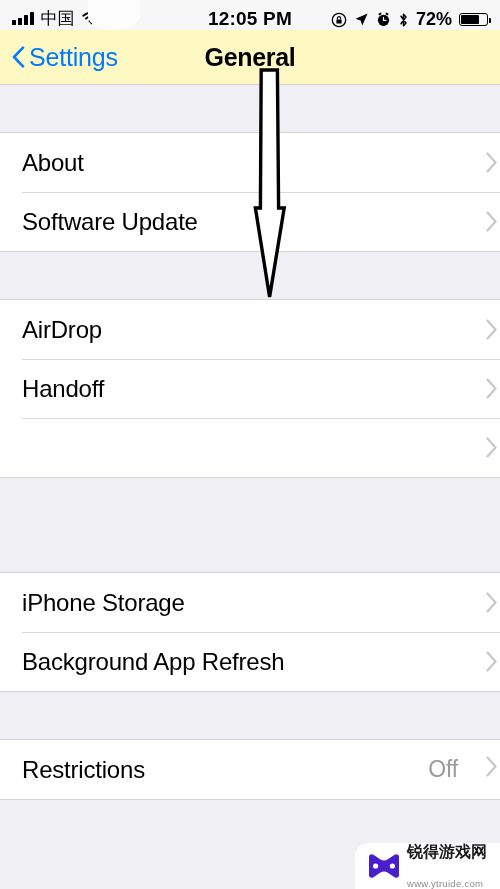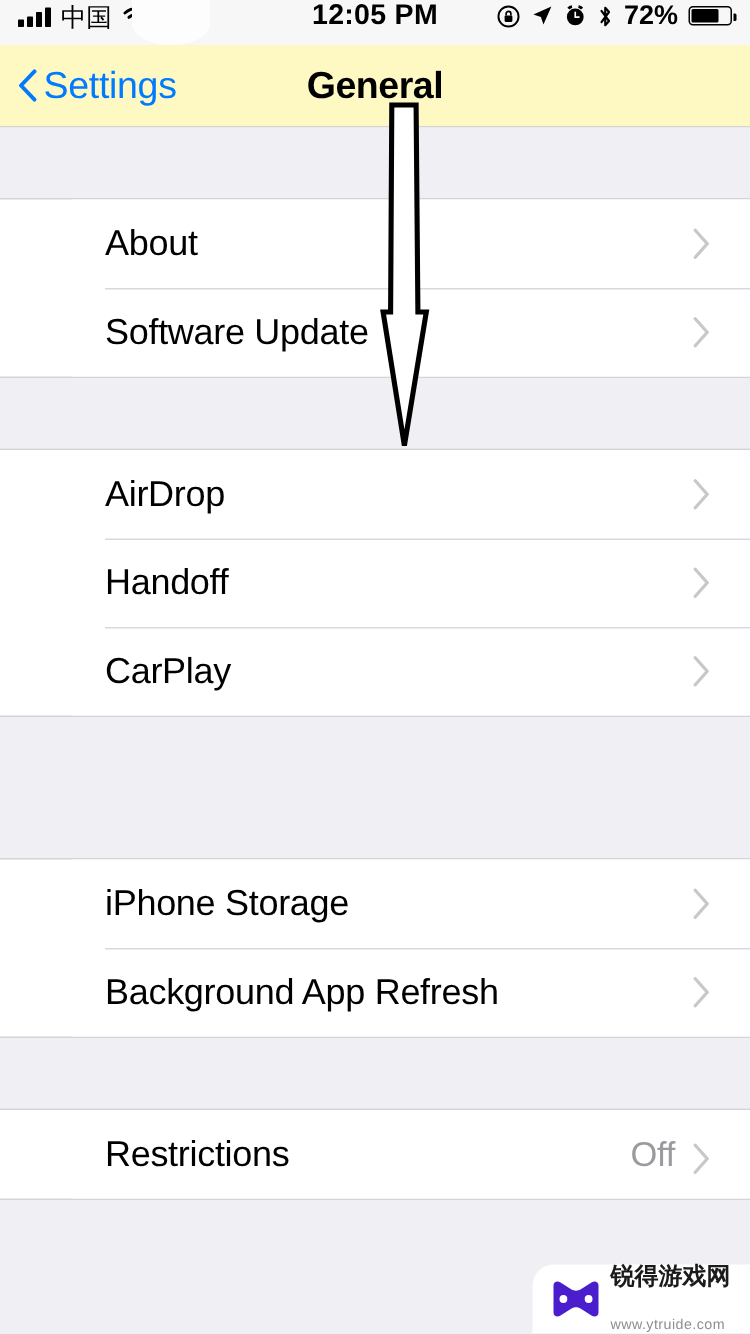--- a/index.html
+++ b/index.html
@@ -10,21 +10,21 @@
     -webkit-font-smoothing:antialiased;
     overflow:hidden;
   }
   #screen { position:relative; width:500px; height:889px; background:#efeff4; }
 
   
   .status-bar{
     position:relative;
     height:30px; width:100%;
     background:#f7f7f8;
-    display:flex; align-items:flex-start;
+    display:flex; align-items:flex-end;
     padding:0 12px;
     font-size:18px; font-weight:600; color:#000;
   }
   .sb-left{ display:flex; align-items:center; gap:7px; flex:1; }
   .sb-center{ position:absolute; left:0; right:0; text-align:center;
               font-size:19px; font-weight:600; letter-spacing:.2px; }
   .sb-right{ display:flex; align-items:center; gap:7px; margin-left:auto;
              position:relative; z-index:2; }
   .signal-bars{ display:flex; align-items:flex-end; gap:2.5px; height:13px; }
   .signal-bars i{ display:block; width:3.5px; background:#000; border-radius:.5px; }
@@ -59,27 +59,27 @@
   .nav-back-label{ font-size:25px; letter-spacing:-.2px; }
   .nav-title{ position:absolute; left:0; right:0; text-align:center;
               font-size:25px; font-weight:700; color:#000; letter-spacing:-.3px; }
 
   
   .table{ position:relative; }
   .group{ background:#fff; border-top:1px solid #d3d3d8; border-bottom:1px solid #d3d3d8; }
   .gap{ background:#efeff4; }
   .row{
     position:relative; height:59px; display:flex; align-items:center;
-    padding-left:22px; padding-right:26px; background:#fff; cursor:pointer;margin-left:48px;
+    padding-left:22px; padding-right:2px; background:#fff; cursor:pointer;
   }
   .row + .row::before{
     content:""; position:absolute; left:22px; right:0; top:0; height:1px; background:#d9d9dd;
   }
   .row-label{ font-size:24px; color:#000; letter-spacing:-.2px; }
-  .row-right{ margin-left:auto; display:flex; align-items:flex-end; gap:12px; }
+  .row-right{ margin-left:auto; display:flex; align-items:flex-start; gap:28px; }
   .row-value{ font-size:23px; color:#9b9b9f; letter-spacing:-.2px; }
   .disclosure{ width:12px; height:21px; }
   .disclosure svg{ display:block; }
 
   
   .annot-arrow{
     position:absolute; left:244px; top:66px;
     width:50px; height:236px; pointer-events:none; z-index:20;
   }
   .annot-arrow svg{ display:block; }
@@ -215,21 +215,20 @@
         <span class="row-label">Handoff</span>
         <span class="row-right">
           <span class="disclosure">
             <svg width="12" height="21" viewBox="0 0 12 21">
               <path d="M1.5 1.5 L9.5 10.5 L1.5 19.5" stroke="#c7c7cc" stroke-width="2.2" fill="none" stroke-linecap="round" stroke-linejoin="round"></path>
             </svg>
           </span>
         </span>
       </div>
       <div class="row">
-        <span class="row-label">CarPlay</span>
         <span class="row-right">
           <span class="disclosure">
             <svg width="12" height="21" viewBox="0 0 12 21">
               <path d="M1.5 1.5 L9.5 10.5 L1.5 19.5" stroke="#c7c7cc" stroke-width="2.2" fill="none" stroke-linecap="round" stroke-linejoin="round"></path>
             </svg>
           </span>
         </span>
       </div>
     </div>
 

